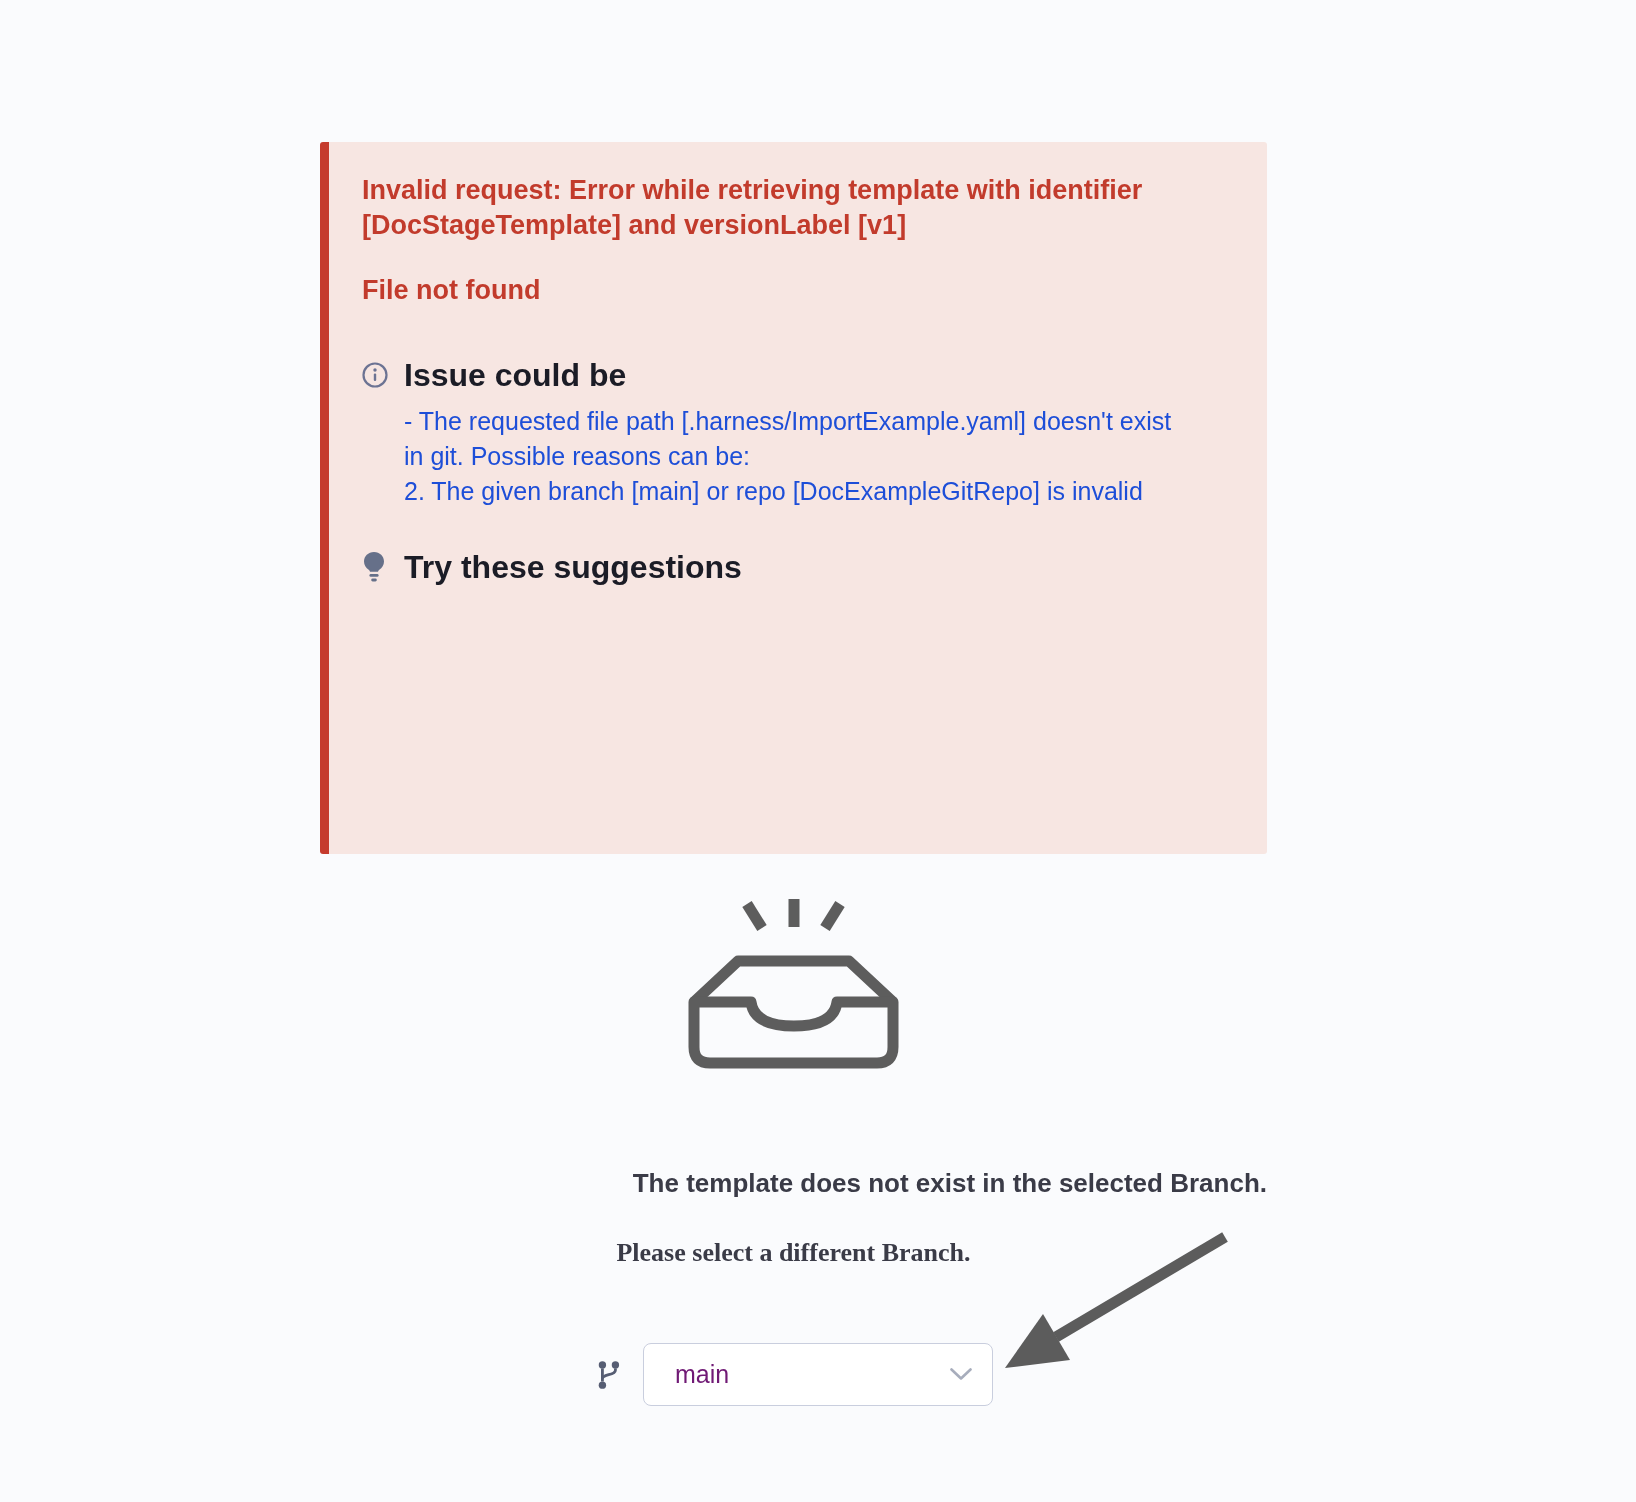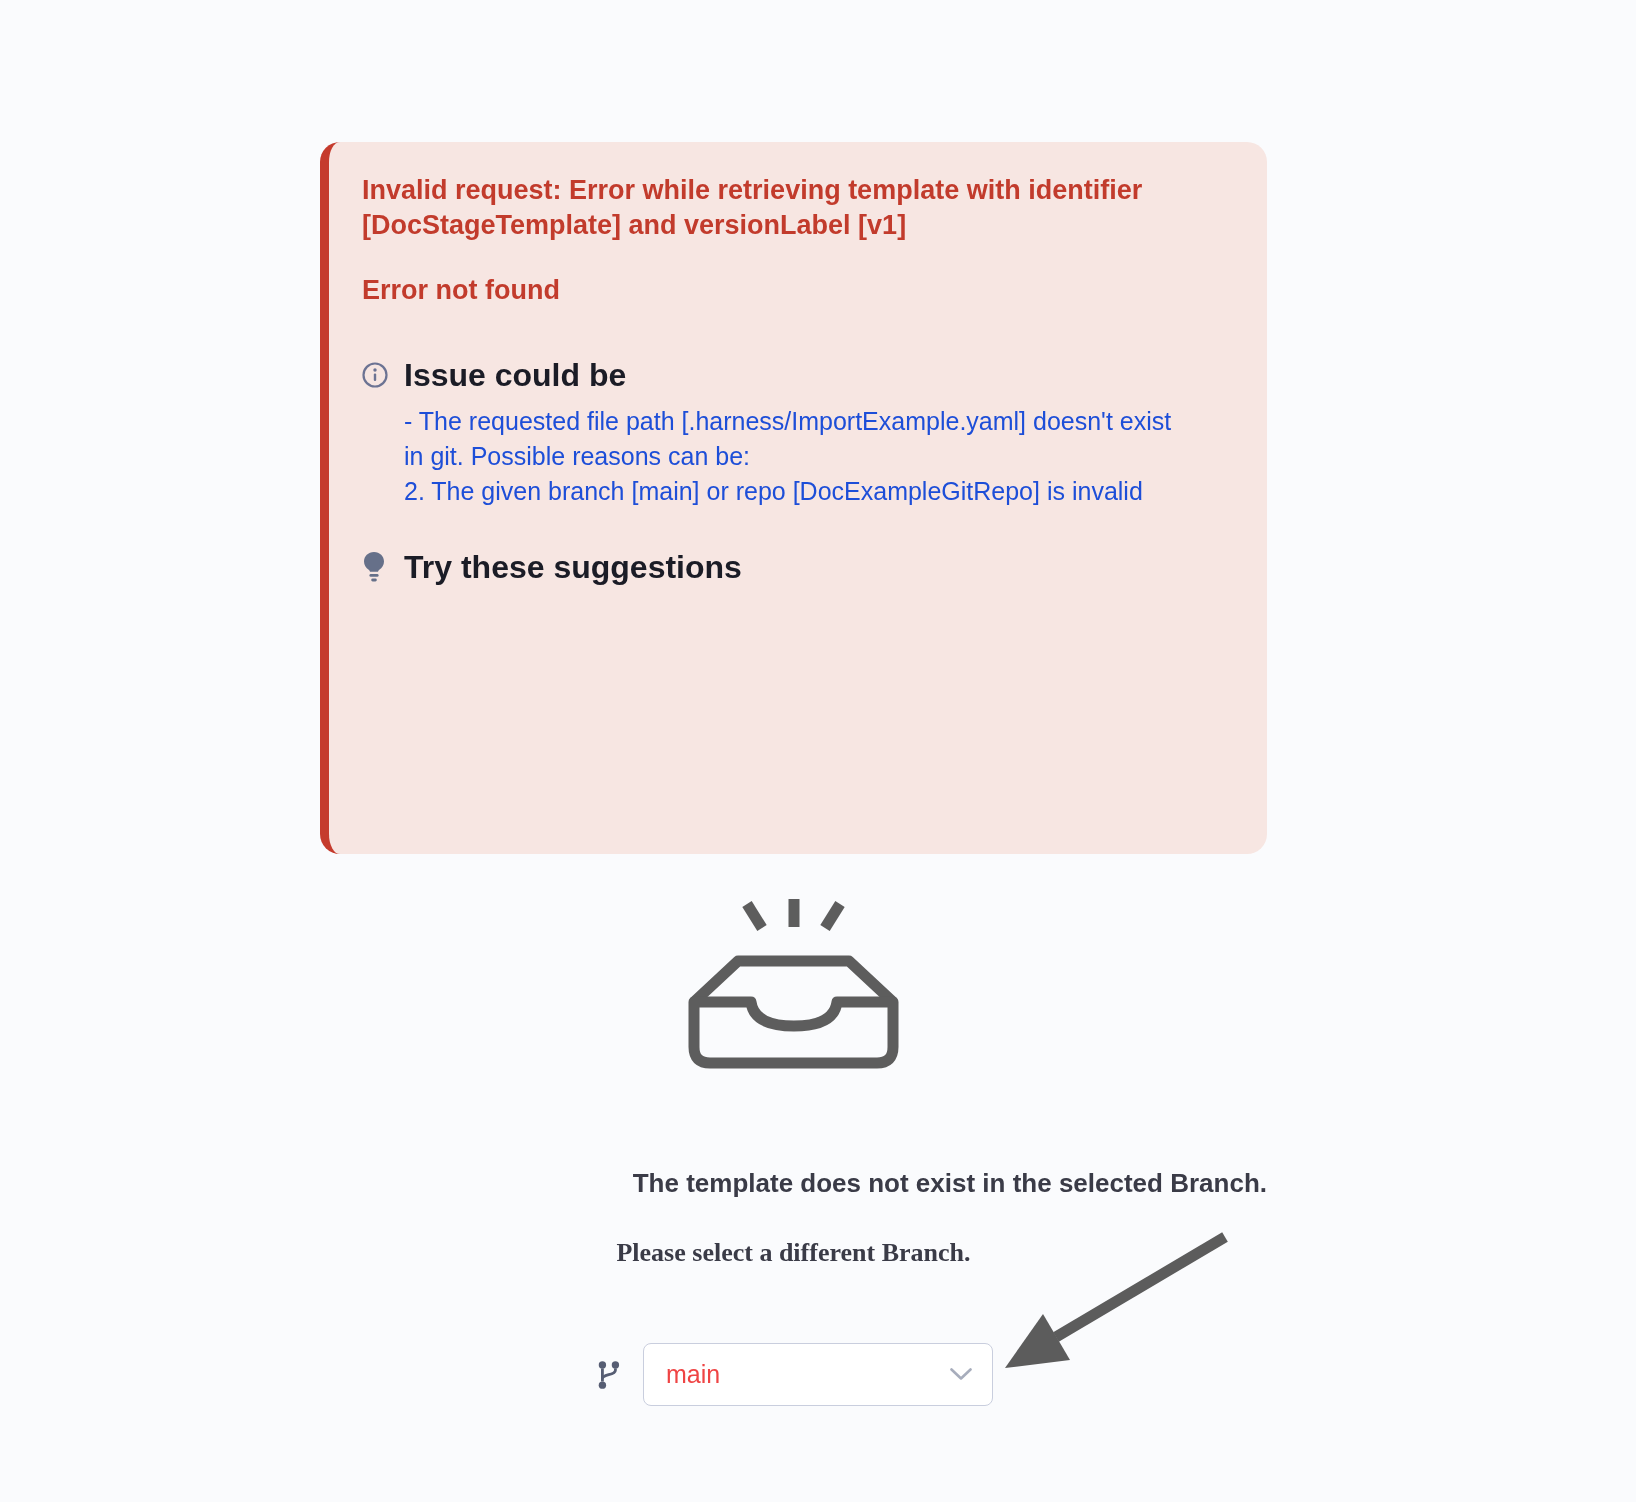--- a/index.html
+++ b/index.html
@@ -21,21 +21,21 @@
     width: 947px; height: 1502px;
   }
 
   
   .error-banner {
     position: absolute;
     left: 0; top: 142px;
     width: 947px; height: 712px;
     background: #f7e6e2;
     border-left: 9px solid #c53b2d;
-    border-radius: 20px;
+    border-radius: 3px;
     padding: 31px 64px 0 33px;
   }
   .error-title {
     color: #c23b2c;
     font-size: 27px;
     font-weight: bold;
     line-height: 35px;
     max-width: 830px;
   }
   .error-subtitle {
@@ -111,39 +111,40 @@
     background: #ffffff;
     border: 1px solid #c9cede;
     border-radius: 8px;
     display: flex;
     align-items: center;
     justify-content: space-between;
     padding: 0 20px 0 22px;
     cursor: pointer;
   }
   .branch-select-value {
-    color: #ef4444;
+    color: #701a75;
     font-size: 25px;
+    margin-left: 9px;
   }
 
   
   .pointer-arrow {
     position: absolute;
     left: 990px; top: 1225px;
   }
 </style>
 </head>
 <body>
 
 <div class="page">
   <div class="content-column">
 
     <div class="error-banner">
       <div class="error-title">Invalid request: Error while retrieving template with identifier [DocStageTemplate] and versionLabel [v1]</div>
-      <div class="error-subtitle">Error not found</div>
+      <div class="error-subtitle">File not found</div>
 
       <div class="hint-section">
         <div class="hint-head">
           <span class="hint-icon">
             <svg width="26" height="26" viewBox="0 0 26 26" fill="none">
               <circle cx="13" cy="13" r="11.5" stroke="#6c7393" stroke-width="2.2"></circle>
               <circle cx="13" cy="8" r="1.7" fill="#6c7393"></circle>
               <rect x="11.8" y="11.4" width="2.4" height="7.6" rx="1.1" fill="#6c7393"></rect>
             </svg>
           </span>

